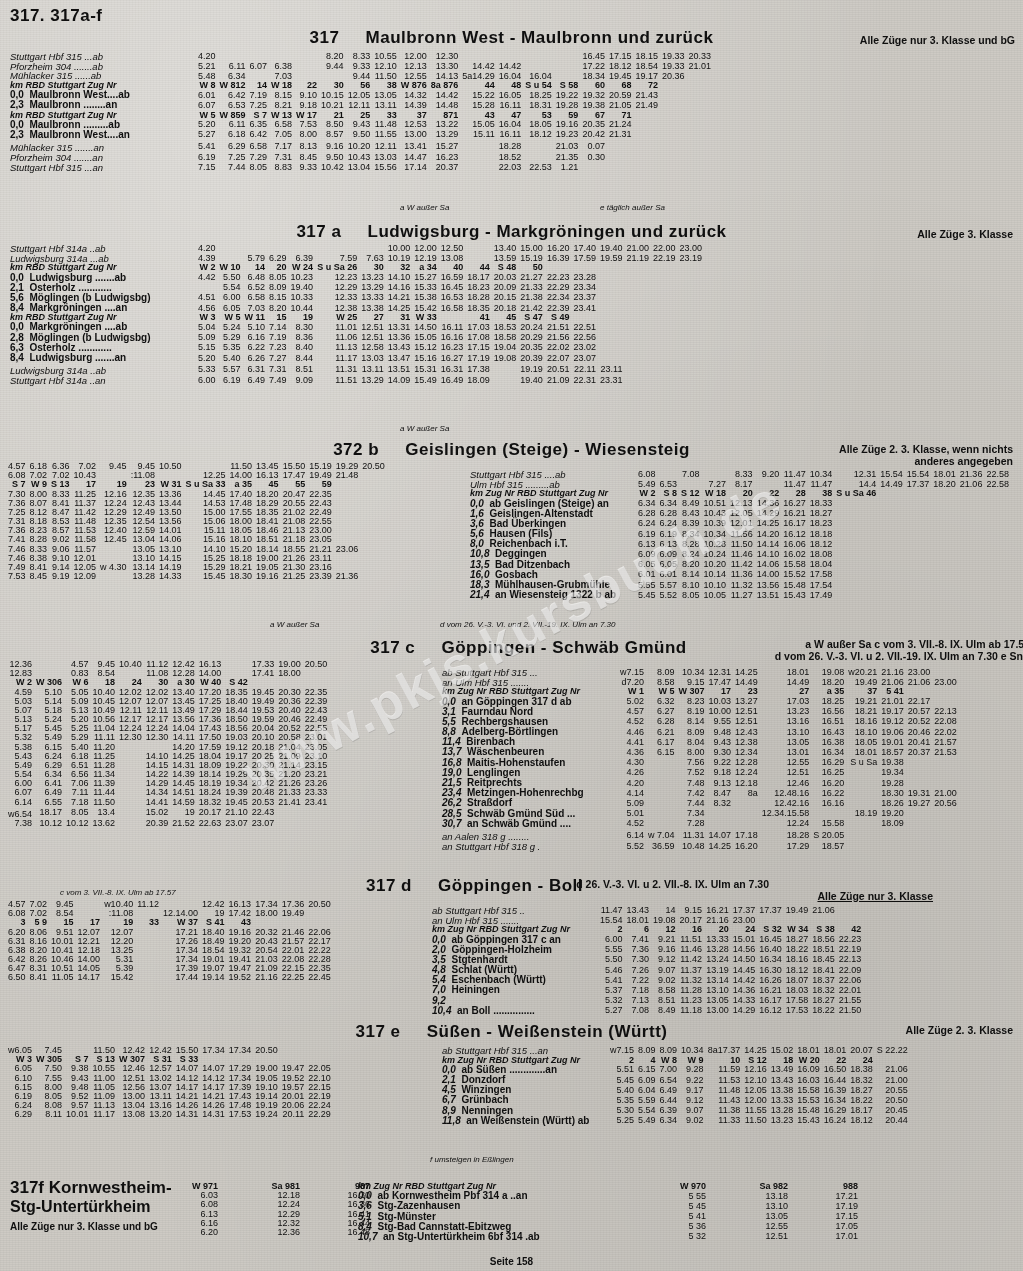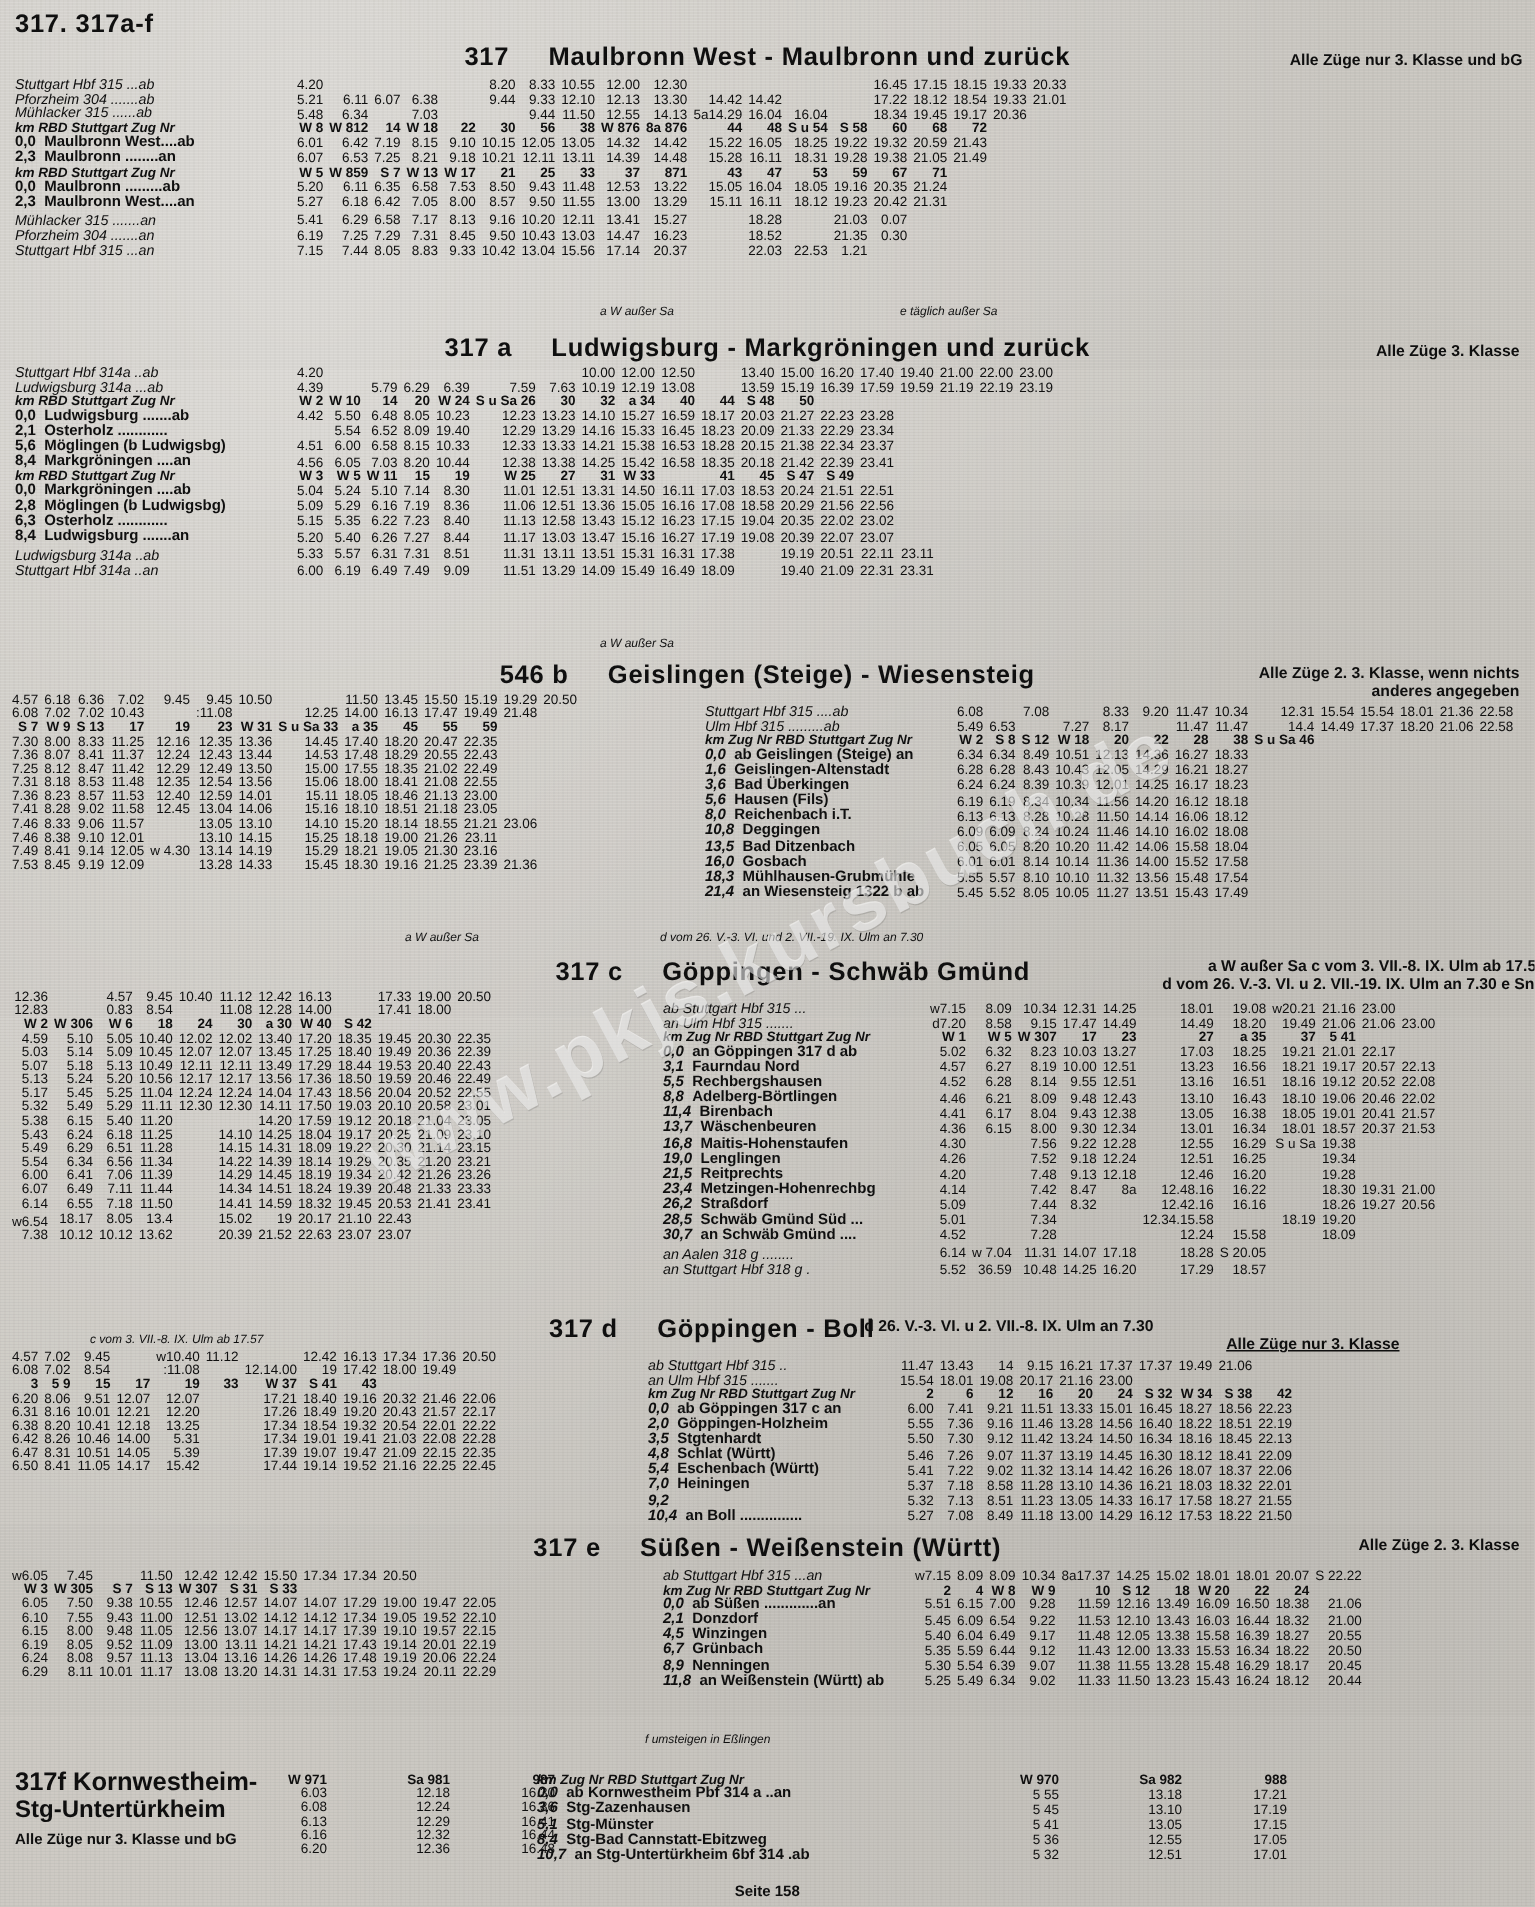--- a/index.html
+++ b/index.html
@@ -626,21 +626,21 @@
             <td>22.31</td>
             <td>23.31</td>
           </tr>
     </tbody>
       </table>
   </div>
   <div class="blk tiny ital" style="left:400px;top:424px;">a W außer Sa</div>
 
   <div class="blk" style="left:0;top:440px;width:1023px;">
     <div class="title">
-      <span>546 b</span>
+      <span>372 b</span>
       &nbsp;&nbsp;&nbsp;
       <span>Geislingen (Steige) - Wiesensteig</span>
     </div>
     <div class="note" style="position:absolute;right:10px;top:3px;text-align:right;white-space:normal;width:200px;line-height:1.15;">Alle Züge 2. 3. Klasse, wenn nichts anderes angegeben</div>
   </div>
 
   <div class="blk" style="left:6px;top:462px;">
     <table class="tt">
       <tbody>
           <tr>

